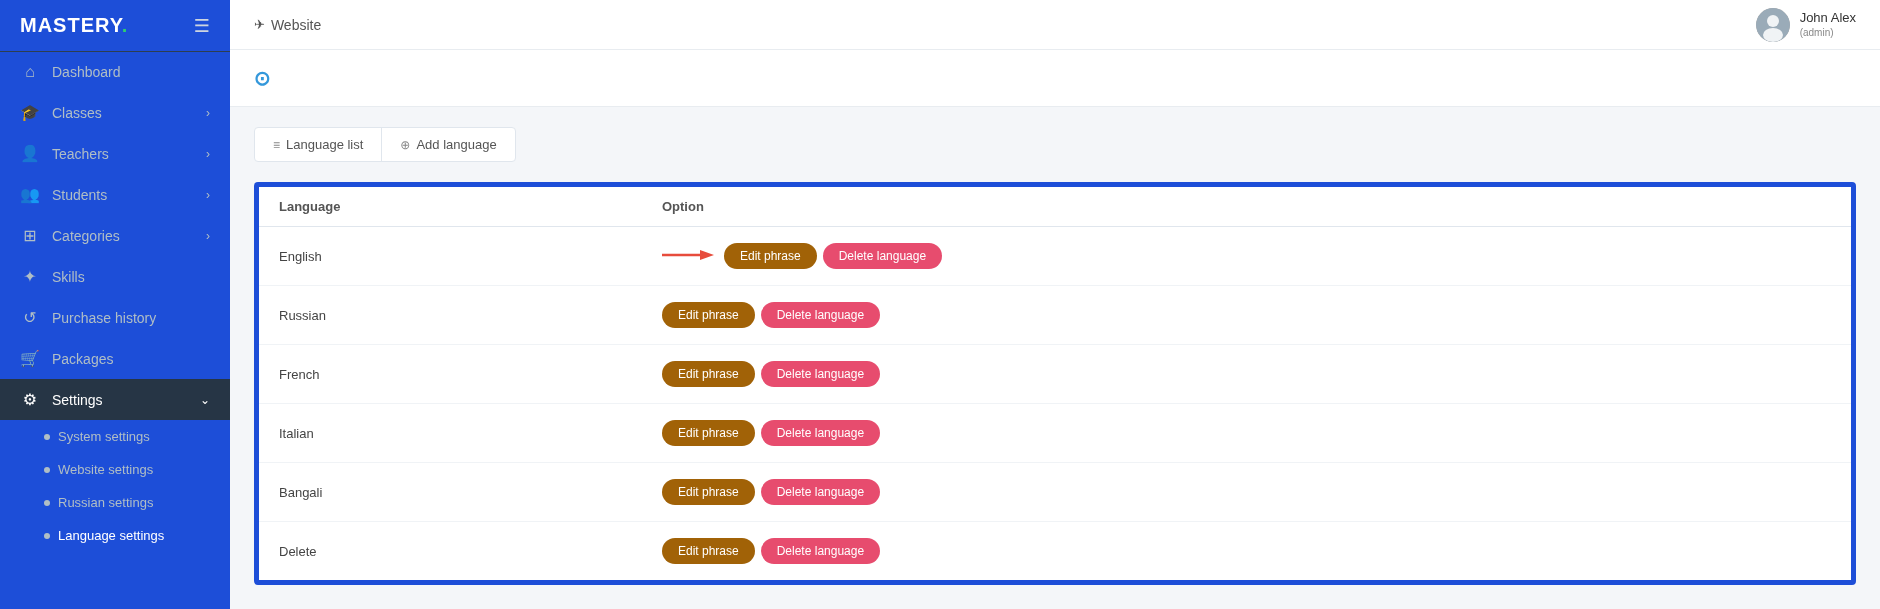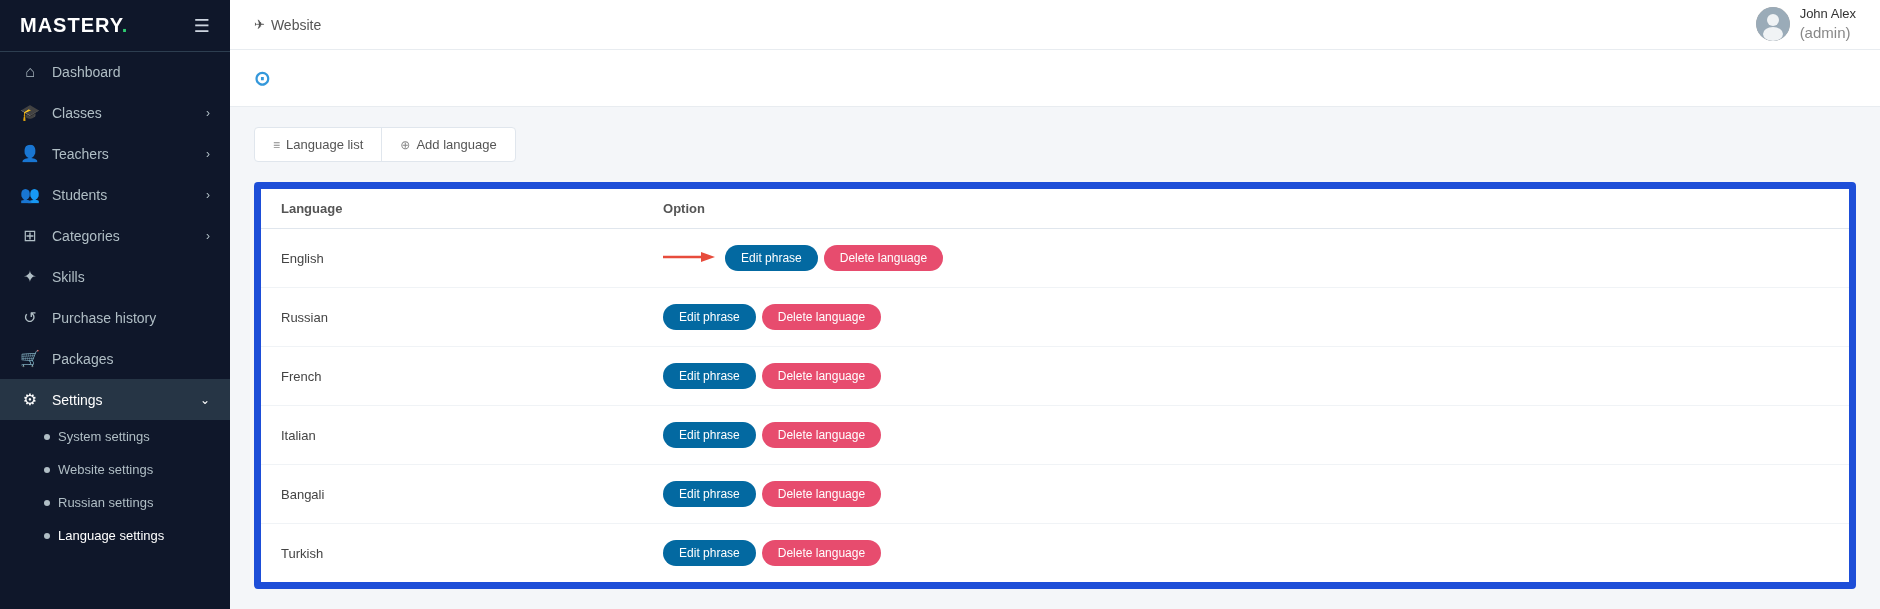--- a/index.html
+++ b/index.html
@@ -2,21 +2,21 @@
 <html><head>
   <meta charset="utf-8">
   <style>
     * { box-sizing: border-box; margin: 0; padding: 0; }
     body { font-family: 'Segoe UI', Arial, sans-serif; display: flex; height: 609px; overflow: hidden; background: #f4f6f9; }
 
     
     #sidebar {
       width: 230px;
       min-width: 230px;
-      background: #0f172a;
+      background: #1d4ed8;
       color: #cdd5e0;
       display: flex;
       flex-direction: column;
       height: 100%;
       overflow-y: auto;
     }
     .sidebar-logo {
       padding: 14px 20px;
       display: flex;
       align-items: center;
@@ -82,21 +82,21 @@
     .topbar-website-icon { font-size: 13px; }
     .topbar-right { display: flex; align-items: center; gap: 10px; }
     .avatar {
       width: 34px; height: 34px; border-radius: 50%;
       background: #aaa;
       overflow: hidden;
       display: flex; align-items: center; justify-content: center;
       color: #fff; font-size: 14px;
     }
     .user-info { font-size: 13px; color: #333; line-height: 1.3; }
-    .user-role { font-size: 15px; color: #888; }
+    .user-role { font-size: 10px; color: #888; }
 
     
     #page-header {
       background: #fff;
       padding: 16px 24px;
       border-bottom: 1px solid #e8ecf0;
       flex-shrink: 0;
     }
     .page-title {
       font-size: 22px;
@@ -137,21 +137,21 @@
       align-items: center;
       gap: 6px;
       border-right: 1px solid #e0e6ed;
     }
     .tab-item:last-child { border-right: none; }
     .tab-icon { font-size: 12px; color: #888; }
 
     
     .table-container {
       background: #fff;
-      border: 7px solid #1d4ed8;
+      border: 5px solid #1d4ed8;
       border-radius: 4px;
       overflow: hidden;
     }
     table { width: 100%; border-collapse: collapse; }
     thead { background: #fff; }
     th {
       padding: 12px 20px;
       text-align: left;
       font-size: 13px;
       font-weight: 600;
@@ -160,21 +160,21 @@
     }
     td {
       padding: 16px 20px;
       font-size: 13px;
       color: #444;
       border-bottom: 1px solid #f0f3f6;
     }
     tr:last-child td { border-bottom: none; }
 
     .btn-edit {
-      background: #0369a1;
+      background: #a16207;
       color: #fff;
       border: none;
       border-radius: 20px;
       padding: 6px 16px;
       font-size: 12px;
       cursor: pointer;
       margin-right: 6px;
     }
     .btn-delete {
       background: #e74c6e;
@@ -369,21 +369,21 @@
             <tr>
               <td>Bangali</td>
               <td>
                 <div class="options-cell">
                   <button class="btn-edit">Edit phrase</button>
                   <button class="btn-delete">Delete language</button>
                 </div>
               </td>
             </tr>
             <tr>
-              <td>Turkish</td>
+              <td>Delete</td>
               <td>
                 <div class="options-cell">
                   <button class="btn-edit">Edit phrase</button>
                   <button class="btn-delete">Delete language</button>
                 </div>
               </td>
             </tr>
           </tbody>
       </table>
     </div>

